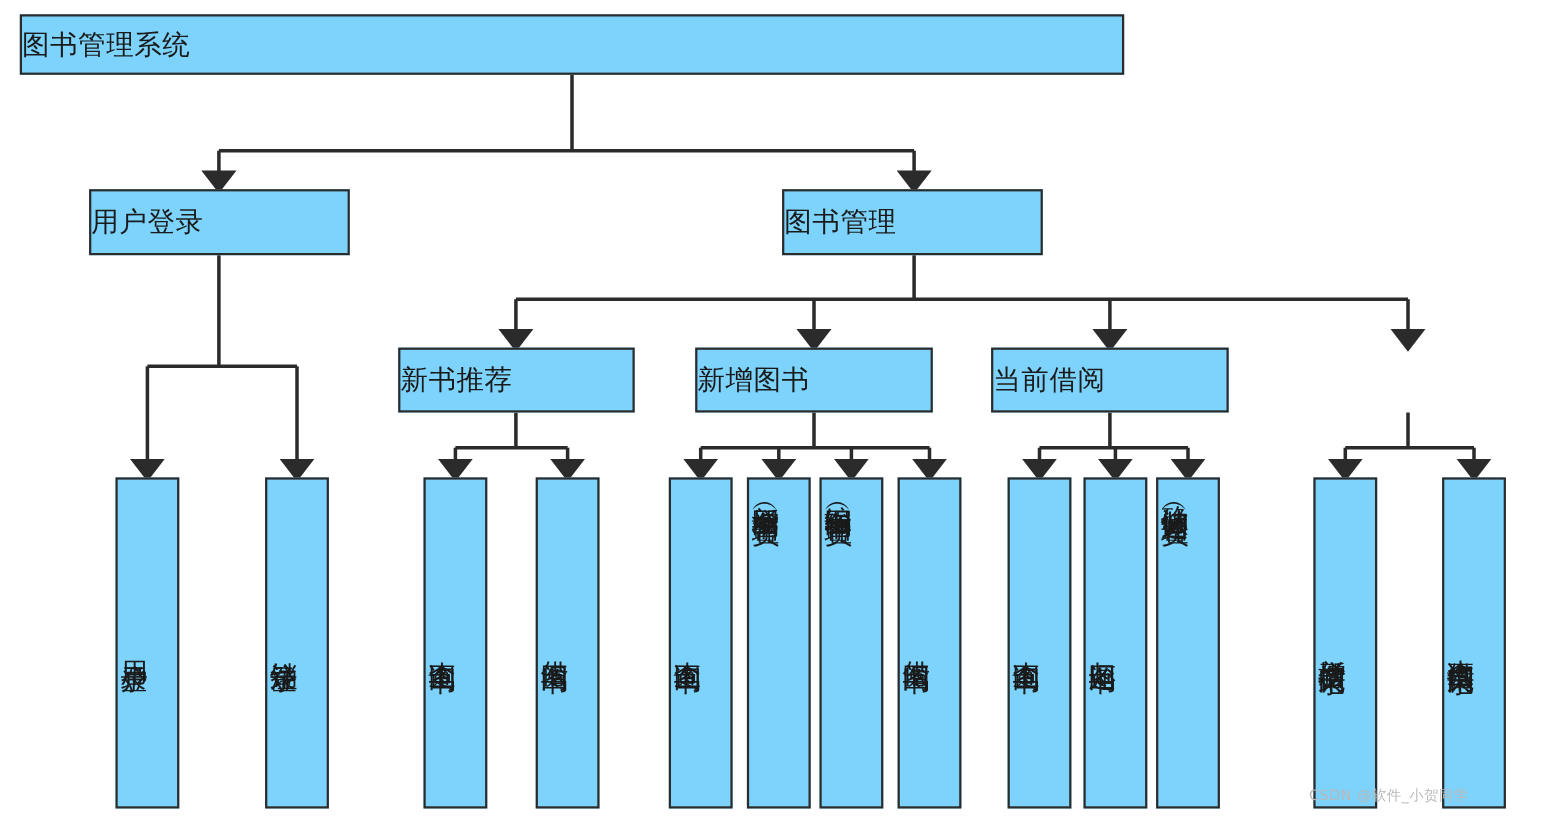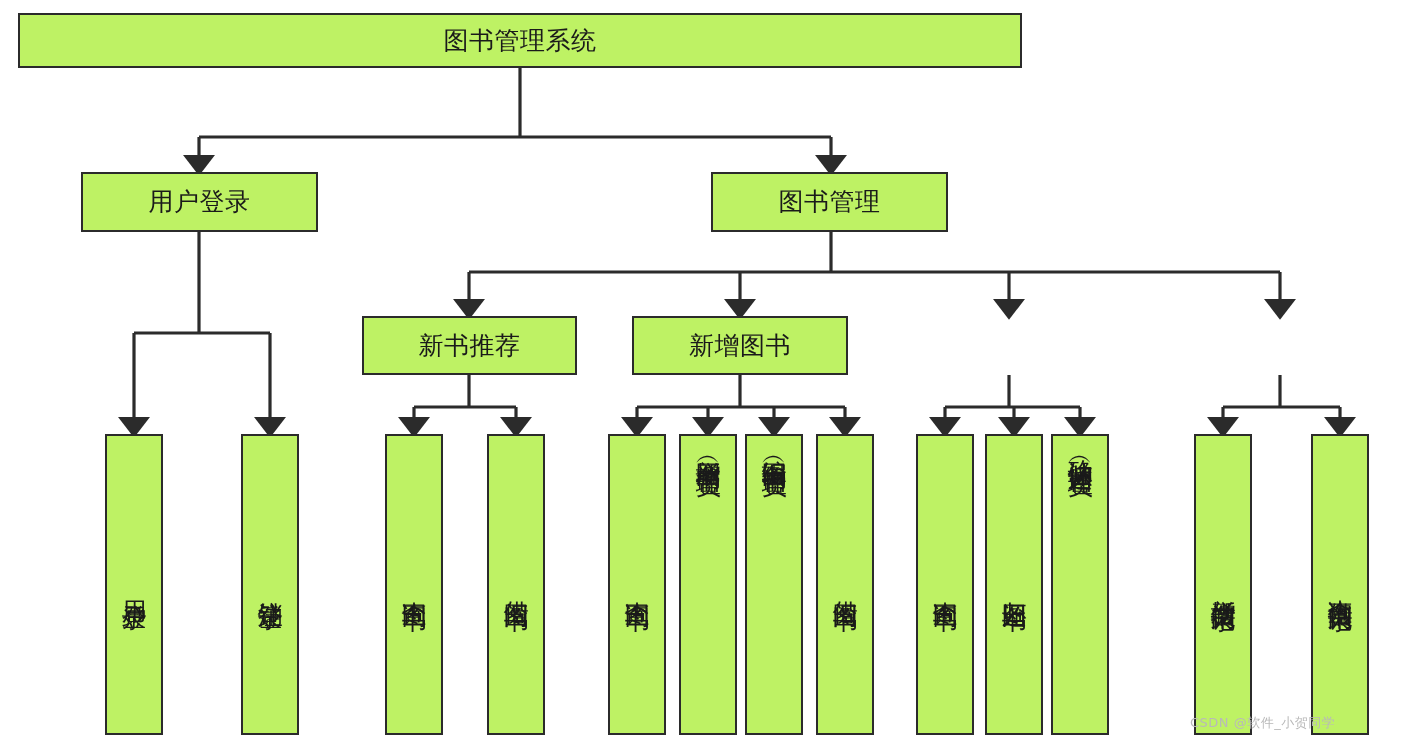--- a/index.html
+++ b/index.html
@@ -23,24 +23,23 @@
     left: 0;
     top: 0;
     width: 1405px;
     height: 747px;
     pointer-events: none;
   }
   .node {
     position: absolute;
     box-sizing: border-box;
     border: 2.5px solid #2b2b2b;
-    background: #bef264;
+    background: #7dd3fc;
     display: flex;
     align-items: center;
-    justify-content: center;
     color: #1a1a1a;
   }
   .node.horiz {
     font-size: 25px;
     letter-spacing: 0.5px;
     line-height: 1.1;
   }
   .node.root {
     font-size: 25px;
   }
@@ -132,20 +131,23 @@
   <div class="node horiz" id="node-l3-0" style="left: 362px; top: 316px; width: 215px; height: 59px;">
     <span>新书推荐</span>
   </div>
 
   <div class="node horiz" id="node-l2-1" style="left: 711px; top: 172px; width: 237px; height: 60px;">
     <span>图书管理</span>
   </div>
   <div class="node horiz" id="node-l3-1" style="left: 632px; top: 316px; width: 216px; height: 59px;">
     <span>新增图书</span>
   </div>
+  <div class="node horiz" id="node-l3-2" style="left: 901px; top: 316px; width: 216px; height: 59px;">
+    <span>当前借阅</span>
+  </div>
 
   <div class="node leaf" id="node-leaf-0" style="left: 105px; top: 434px; width: 58px; height: 301px;">
     <span class="vtext">用户登录</span>
   </div>
   <div class="node leaf" id="node-leaf-1" style="left: 241px; top: 434px; width: 58px; height: 301px;">
     <span class="vtext">注销登录</span>
   </div>
   <div class="node leaf" id="node-leaf-2" style="left: 385px; top: 434px; width: 58px; height: 301px;">
     <span class="vtext">查询图书</span>
   </div>

